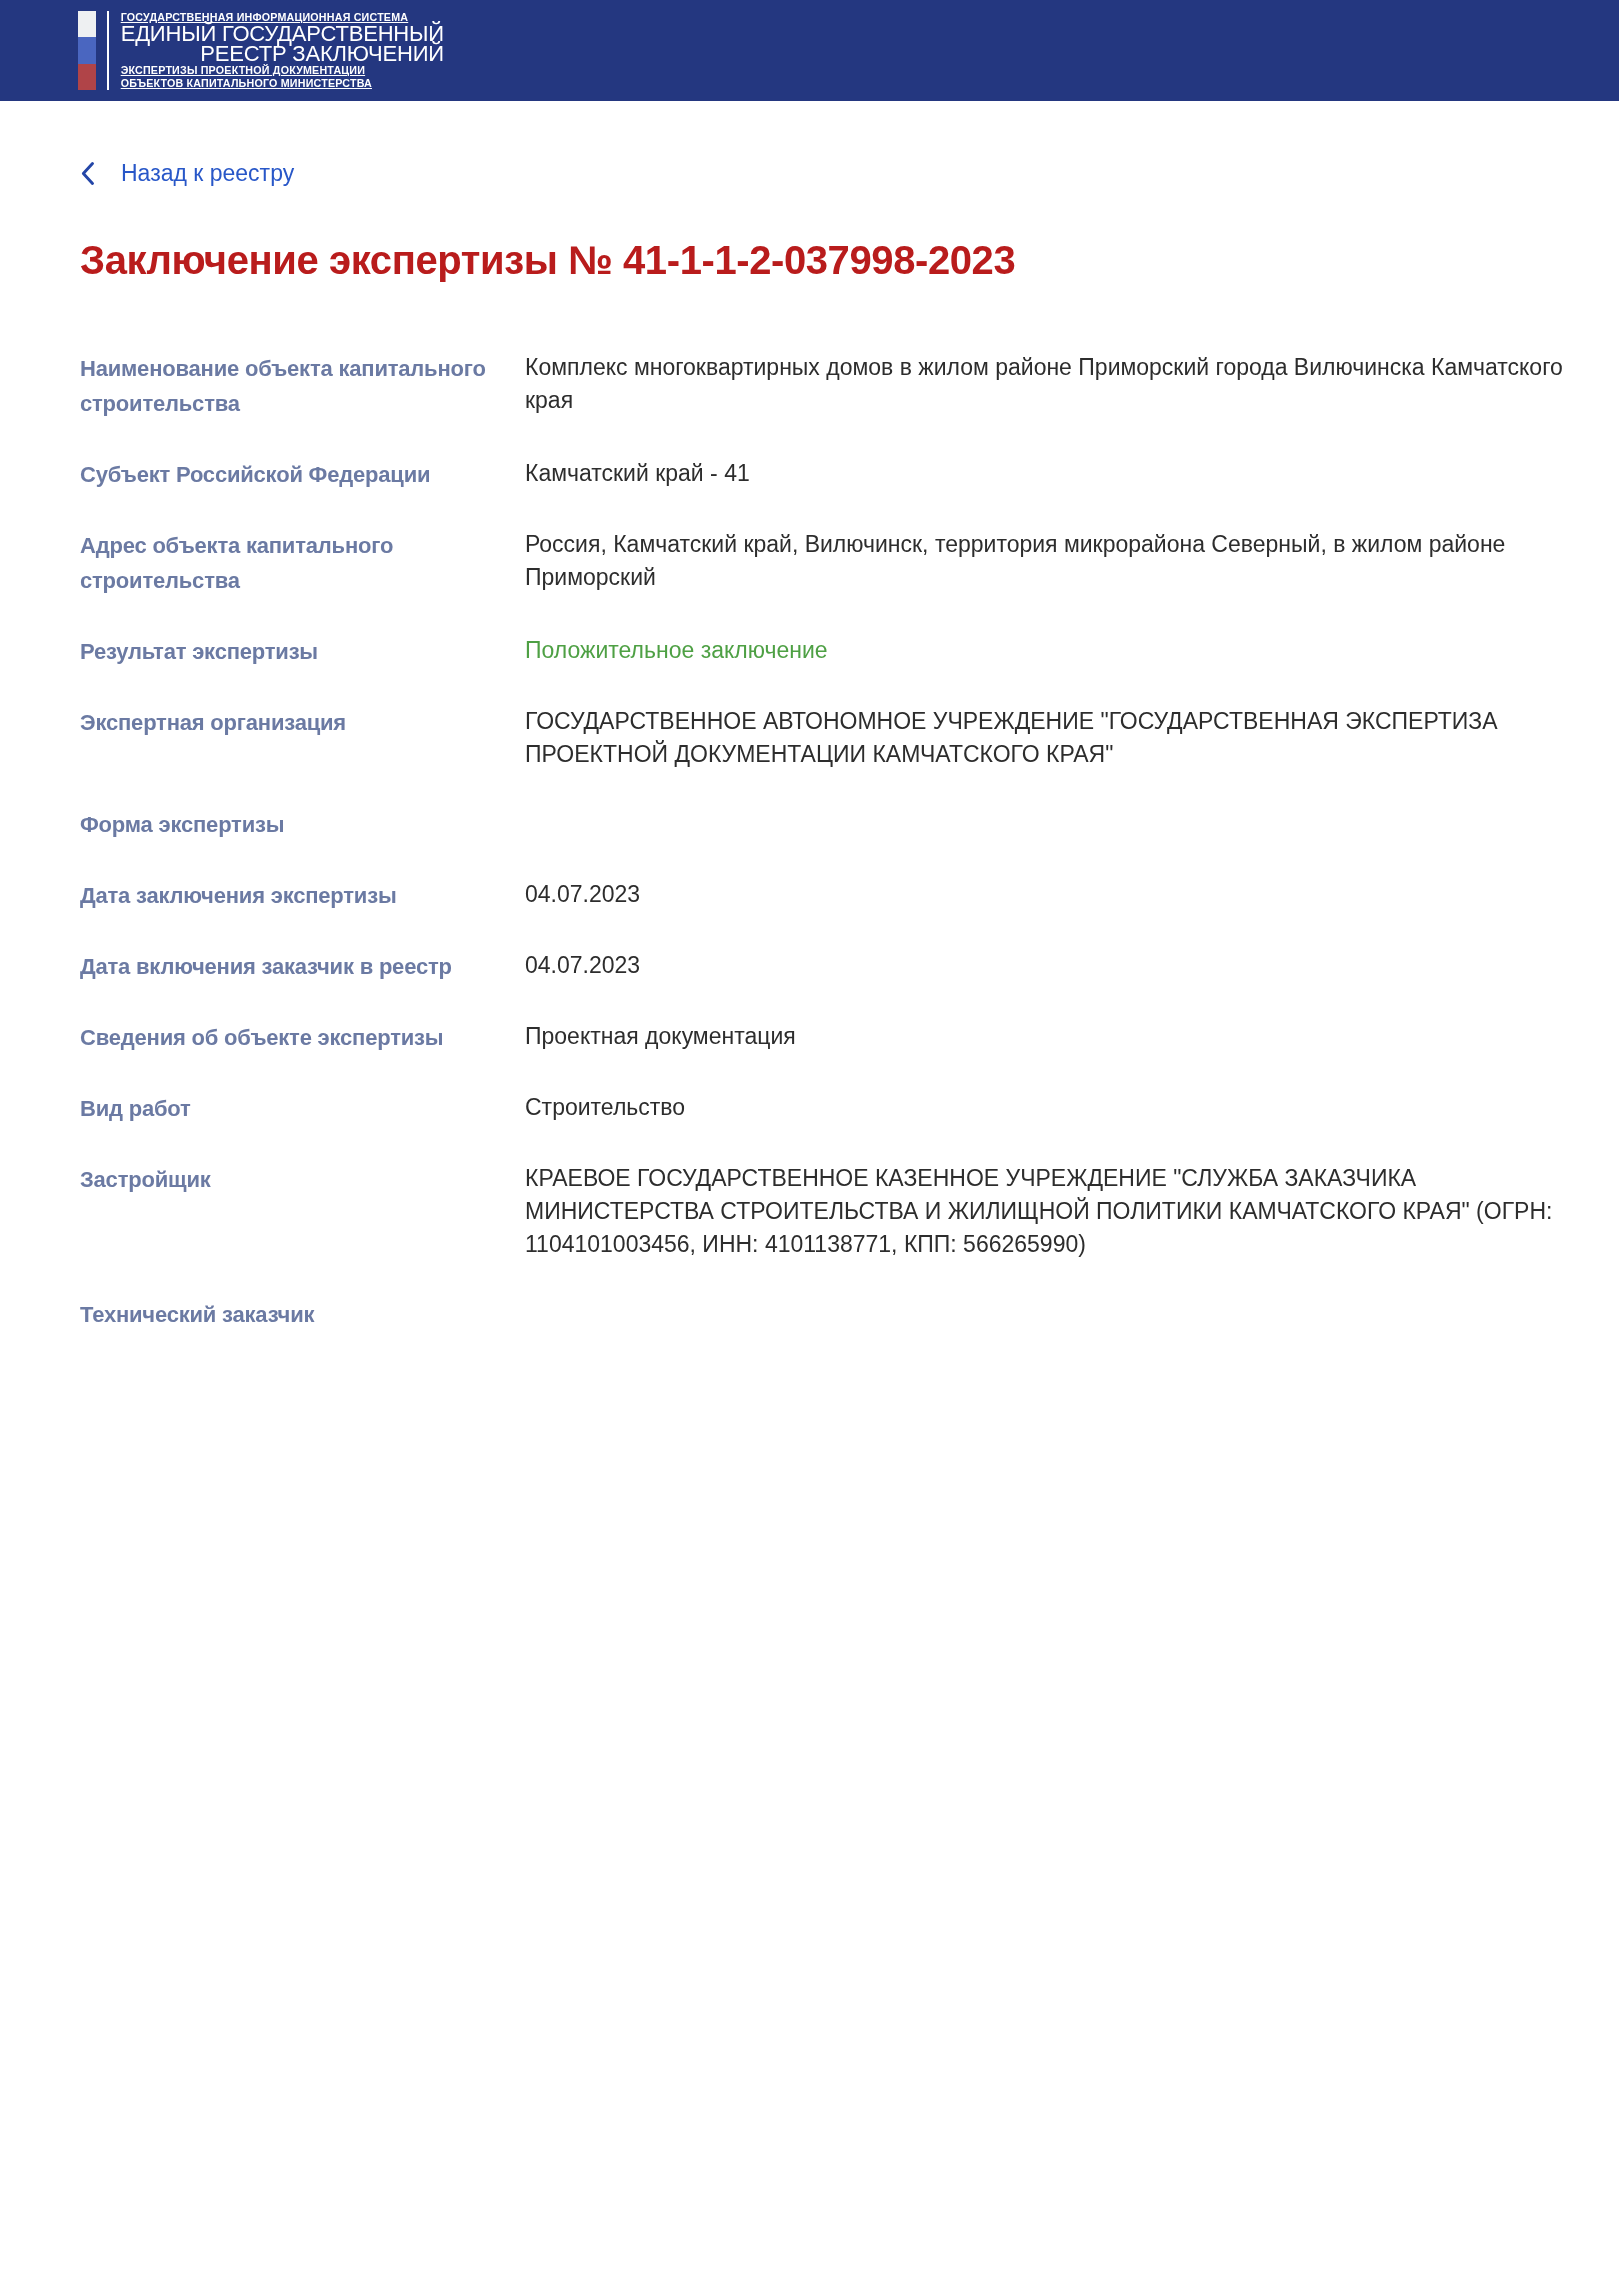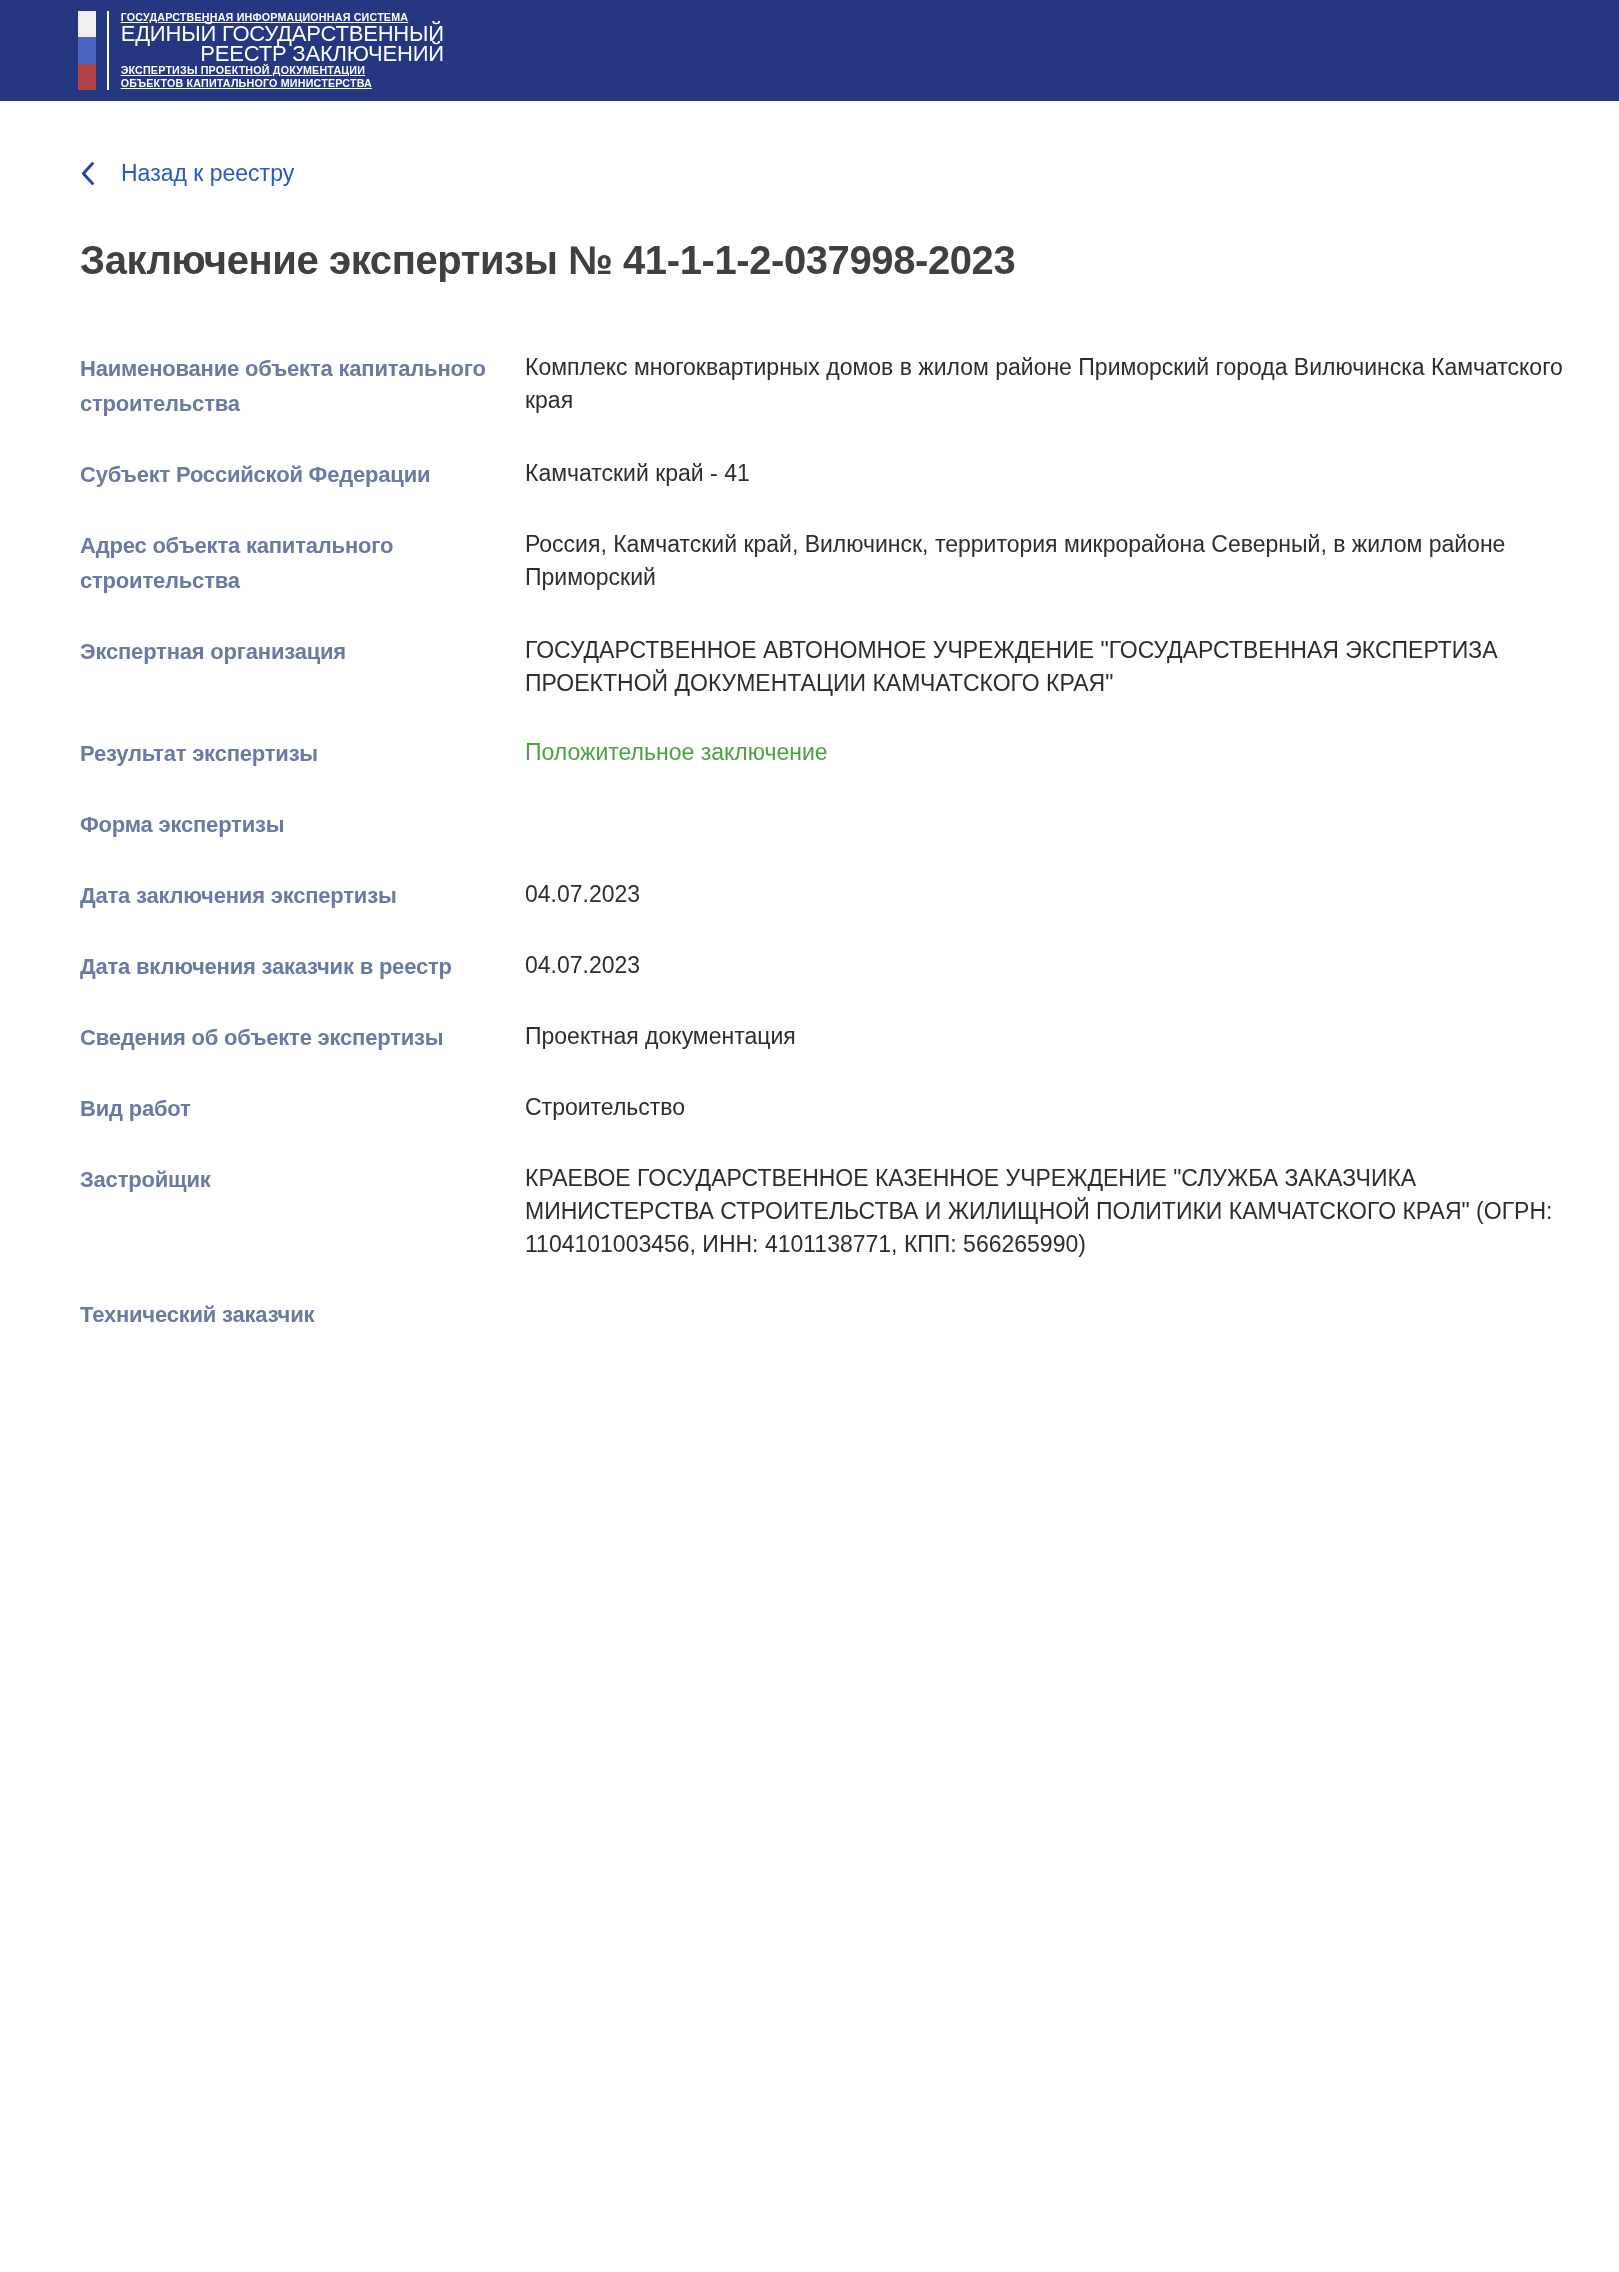--- a/index.html
+++ b/index.html
@@ -78,21 +78,21 @@
     cursor: pointer;
     text-decoration: none;
   }
   .back-link svg { display: block; }
 
   .page-title {
     margin-top: 48px;
     font-size: 40px;
     line-height: 46px;
     font-weight: 700;
-    color: #404040;
+    color: #b91c1c;
     letter-spacing: -0.4px;
   }
 
   .details {
     margin-top: 68px;
   }
   .detail-row {
     display: flex;
     align-items: flex-start;
     margin-bottom: 36px;
@@ -160,30 +160,30 @@
       <div class="detail-label">Субъект Российской Федерации</div>
       <div class="detail-value">Камчатский край - 41</div>
     </div>
 
     <div class="detail-row">
       <div class="detail-label">Адрес объекта капитального строительства</div>
       <div class="detail-value">Россия, Камчатский край, Вилючинск, территория микрорайона Северный, в жилом районе Приморский</div>
     </div>
 
     <div class="detail-row">
+      <div class="detail-label">Результат экспертизы</div>
+      <div class="detail-value" style="color: rgb(78, 160, 68);">Положительное заключение</div>
+    </div>
+
+    <div class="detail-row">
       <div class="detail-label">Экспертная организация</div>
       <div class="detail-value">ГОСУДАРСТВЕННОЕ АВТОНОМНОЕ УЧРЕЖДЕНИЕ "ГОСУДАРСТВЕННАЯ ЭКСПЕРТИЗА ПРОЕКТНОЙ ДОКУМЕНТАЦИИ КАМЧАТСКОГО КРАЯ"</div>
     </div>
 
     <div class="detail-row">
-      <div class="detail-label">Результат экспертизы</div>
-      <div class="detail-value" style="color: rgb(78, 160, 68);">Положительное заключение</div>
-    </div>
-
-    <div class="detail-row">
       <div class="detail-label">Форма экспертизы</div>
     </div>
 
     <div class="detail-row">
       <div class="detail-label">Дата заключения экспертизы</div>
       <div class="detail-value">04.07.2023</div>
     </div>
 
     <div class="detail-row">
       <div class="detail-label">Дата включения заказчик в реестр</div>

